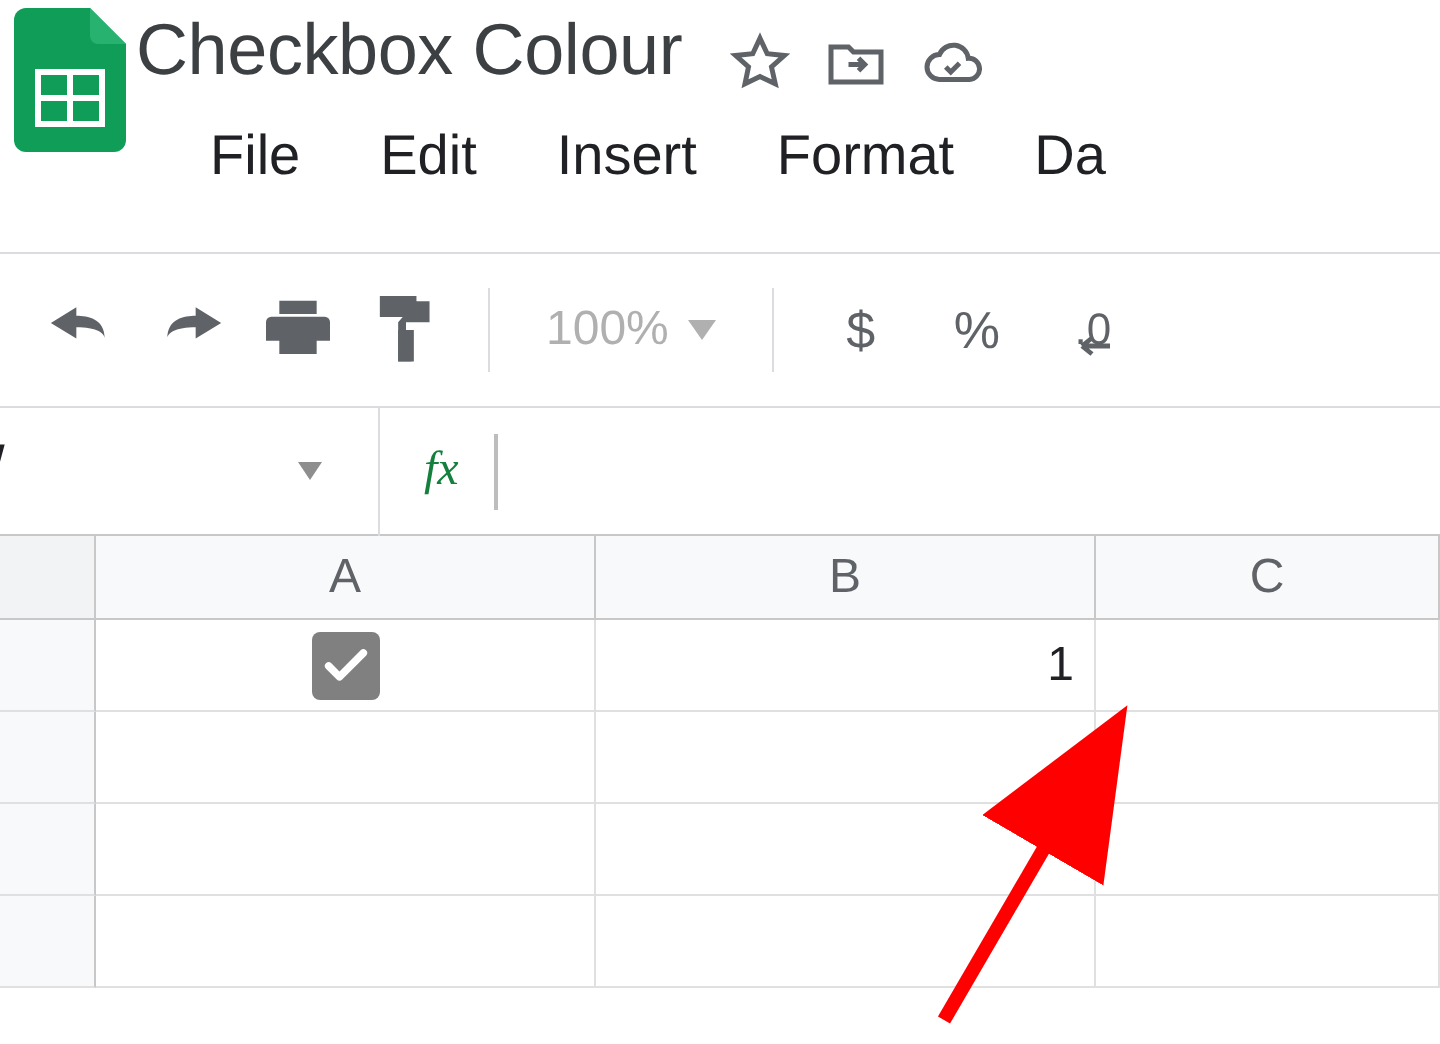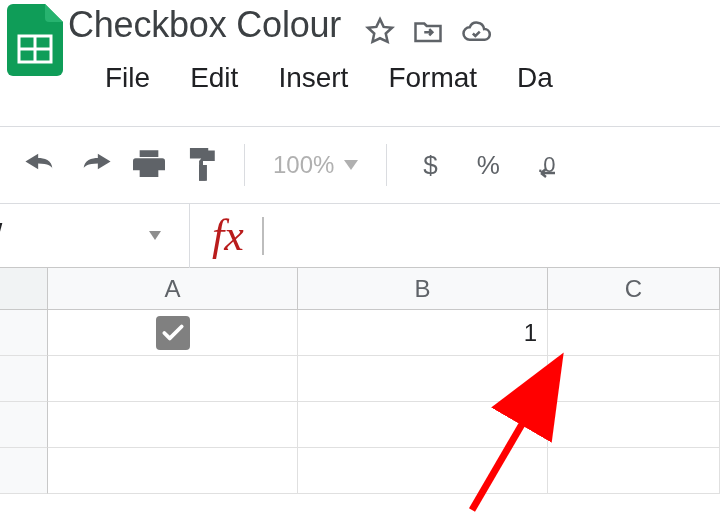--- a/index.html
+++ b/index.html
@@ -26,21 +26,21 @@
     .zoom { display:flex; align-items:center; gap: 10px; color:#b0b0b0; font-size: 24px; padding: 0 10px;}
     .zoom .tri { width:0;height:0;border-left:7px solid transparent;border-right:7px solid transparent;border-top:10px solid #b0b0b0; }
     .fmt-btn { font-size: 26px; color:#5f6368; width: 50px; text-align:center; font-family: Arial; }
     .fmt-00 { font-size: 22px; position:relative; }
 
     
     .formula-bar { display:flex; align-items:center; height: 64px; border-top:1px solid #dadce0;}
     .namebox { width: 190px; height: 64px; border-right:1px solid #dadce0; display:flex; align-items:center; justify-content:flex-end; padding-right:28px; font-size:24px; color:#5f6368; position:relative;}
     .namebox .val { position:absolute; left: 0px; top:10px; font-size:28px; color:#202124;}
     .namebox .tri2 { width:0;height:0;border-left:6px solid transparent;border-right:6px solid transparent;border-top:9px solid #8e8e8e; }
-    .fx { font-family: Georgia, serif; font-style: italic; font-size: 44px; color:#b91c1c; padding: 0 18px 0 22px;}
+    .fx { font-family: Georgia, serif; font-style: italic; font-size: 24px; color:#15803d; padding: 0 18px 0 22px;}
     .formula-cursor { width:2px; height:38px; background:#bdbdbd; }
 
     
     .sheet { border-top:1px solid #c8c8c8; }
     .col-headers { display:grid; grid-template-columns: 48px 250px 250px 172px; height: 42px; background:#f8f9fa;}
     .corner { border-right:1px solid #c8c8c8; border-bottom:1px solid #c8c8c8; background:#f1f3f4;}
     .col-h { border-right:1px solid #c8c8c8; border-bottom:1px solid #c8c8c8; display:flex; align-items:center; justify-content:center; font-size:24px; color:#5f6368; background:#f8f9fa;}
     .rows { }
     .row { display:grid; grid-template-columns: 48px 250px 250px 172px; height: 46px;}
     .row-h { border-right:1px solid #c8c8c8; border-bottom:1px solid #e0e0e0; background:#f8f9fa; display:flex; align-items:center; justify-content:center; font-size:20px; color:#5f6368;}

